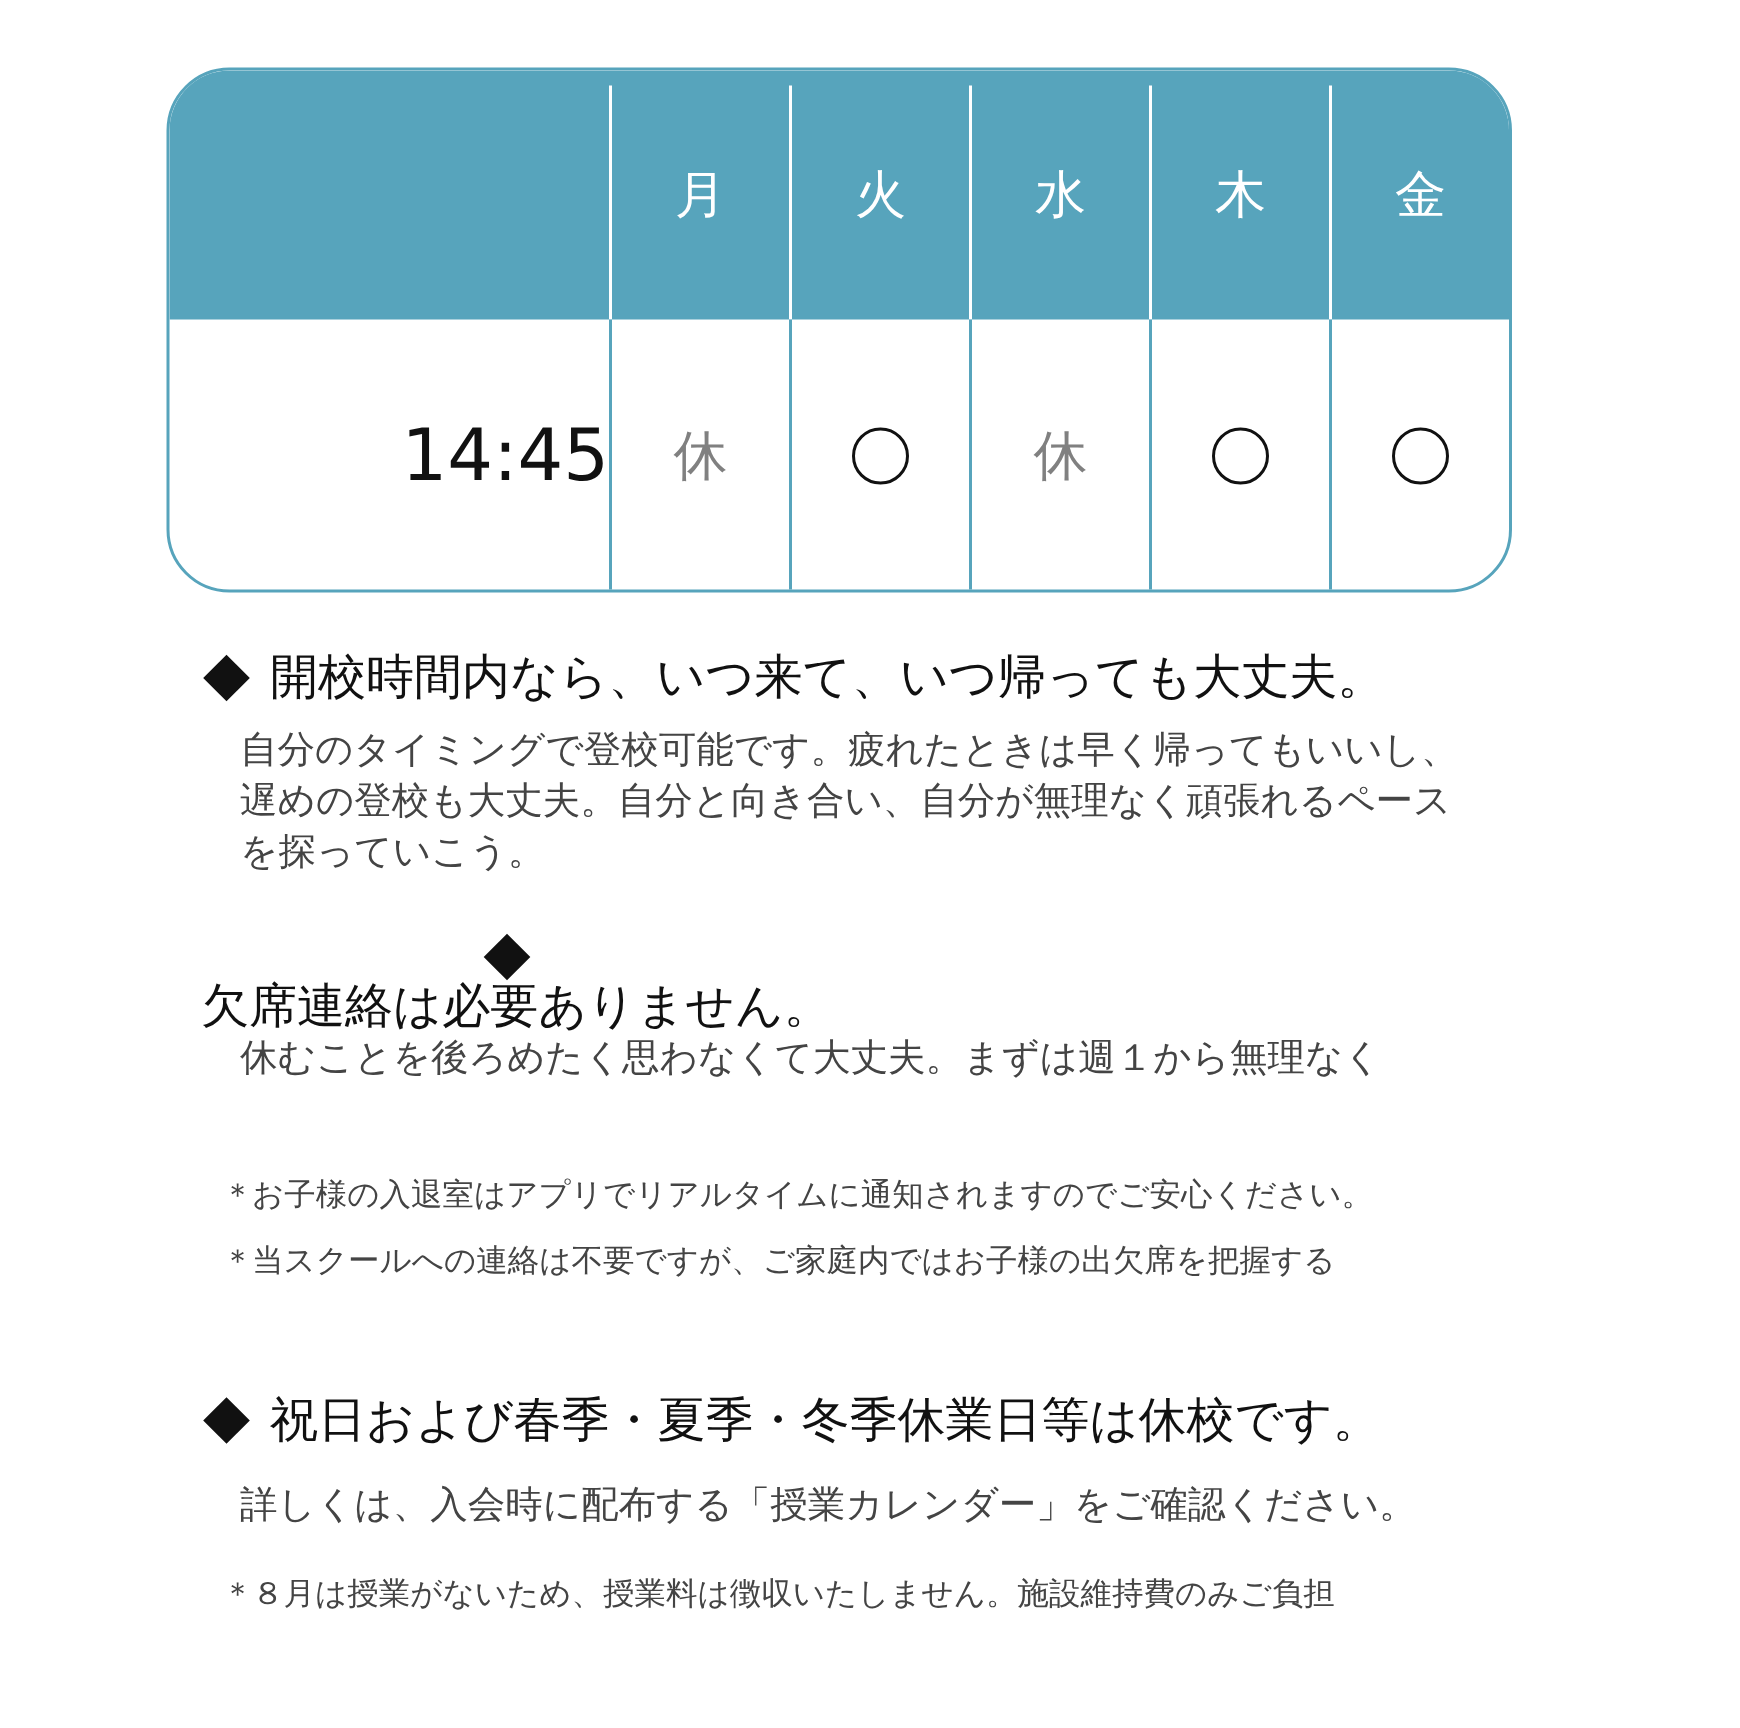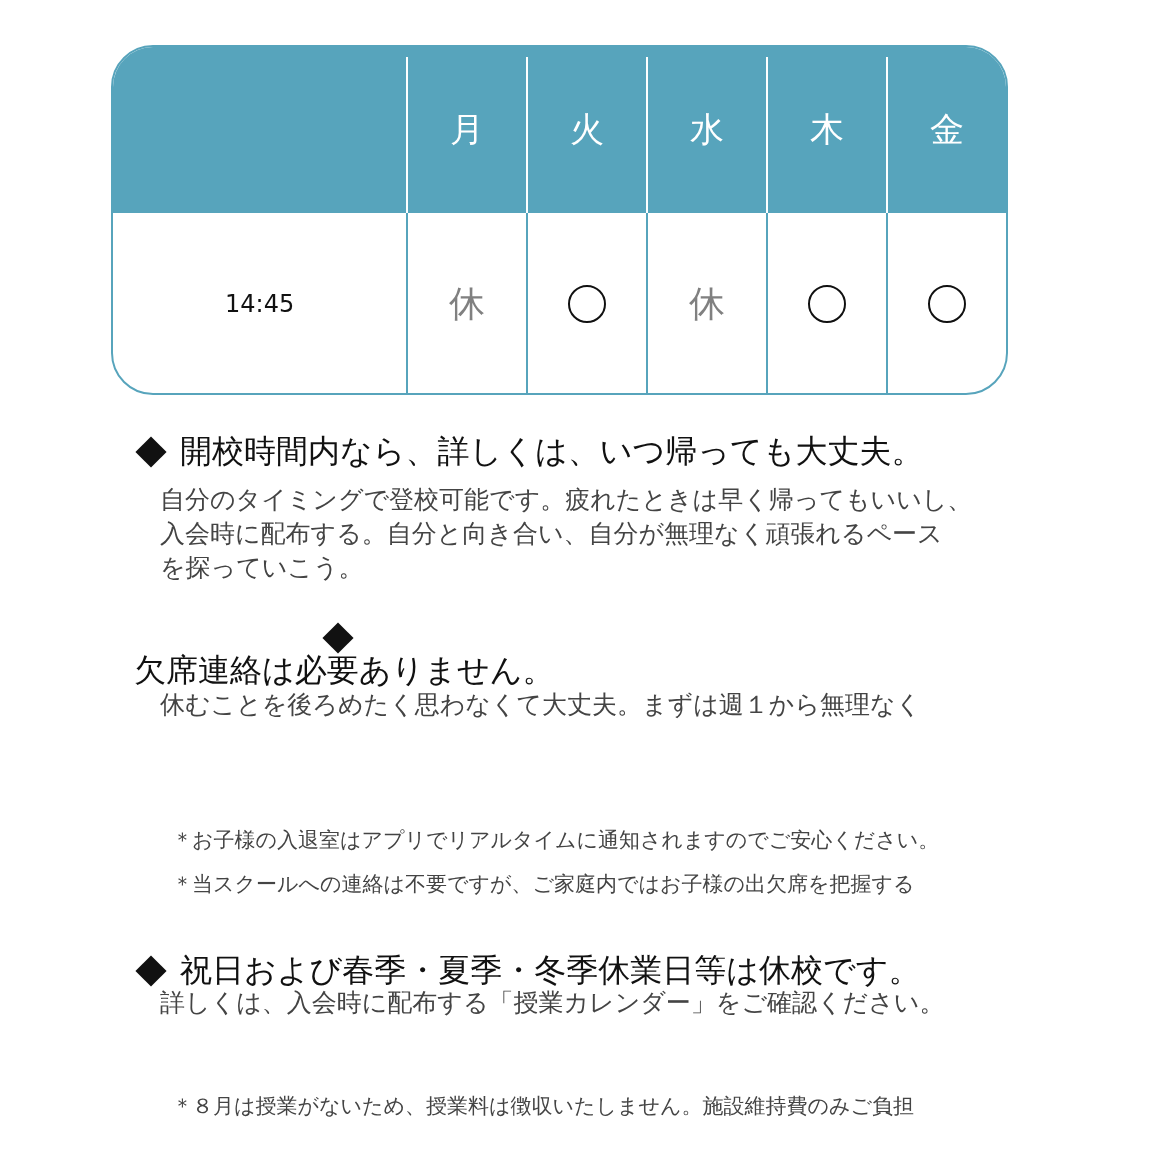--- a/index.html
+++ b/index.html
@@ -9,29 +9,29 @@
     border:2px solid #57a4bc; border-radius:42px; overflow:hidden; box-sizing:border-box; background:#fff; }
   .row { display:flex; }
   .head { height:166px; background:#57a4bc; }
   .body-row { height:182px; }
   .cell { box-sizing:border-box; display:flex; align-items:center; justify-content:center; }
   .c0 { width:293px; }
   .cd { width:120px; }
   .head .cell.cd { border-left:2px solid #ffffff; margin-top:10px; height:156px; align-items:center; padding-bottom:10px; }
   .head .cell .day { color:#fff; font-size:34px; }
   .body-row .cell.cd { border-left:2px solid #57a4bc; }
-  .time { flex-direction:column; align-items:flex-start; justify-content:center; padding-left:112px; font-size:24px; color:#111; line-height:70px; }
+  .time { flex-direction:column; align-items:flex-end; justify-content:center; padding-left:112px; font-size:48px; color:#111; line-height:70px; }
   .time .t2 { padding-left:22px; }
   .closed { font-size:36px; color:#808080; }
   .open { width:34px; height:34px; border:2.5px solid #111; border-radius:50%; }
   .section { position:absolute; left:134px; }
   .heading { font-size:32px; color:#111; display:flex; align-items:center; }
   .diamond { width:22px; height:22px; background:#111; transform:rotate(45deg); margin:0 18px 0 6px; }
   .para { position:absolute; left:160px; font-size:25px; color:#444; line-height:34px; }
-  .note { position:absolute; left:172px; font-size:21px; color:#444; line-height:28px;margin-top:44px; }
+  .note { position:absolute; left:148px; font-size:21px; color:#444; line-height:28px; }
   .note .star { display:inline-block; width:20px; }
   .note .indent { padding-left:20px; }
 </style>
 </head>
 <body>
 
 <div class="table-wrap">
   <div class="row head">
     <div class="cell c0"></div>
     <div class="cell cd">
@@ -67,43 +67,43 @@
         <span class="open"></span>
       </div>
     <div class="cell cd">
         <span class="open"></span>
       </div>
   </div>
 </div>
 
 <div class="section heading" style="top:430px;">
   <span class="diamond"></span>
-  <span>開校時間内なら、詳しくは、いつ帰っても大丈夫。</span>
+  <span>開校時間内なら、いつ来て、いつ帰っても大丈夫。</span>
 </div>
 <div class="para" style="top:483px;">
   <div>自分のタイミングで登校可能です。疲れたときは早く帰ってもいいし、</div>
-  <div>入会時に配布する。自分と向き合い、自分が無理なく頑張れるペース</div>
+  <div>遅めの登校も大丈夫。自分と向き合い、自分が無理なく頑張れるペース</div>
   <div>を探っていこう。</div>
 </div>
 
 <div class="section heading" style="top:627px;flex-direction:column;">
   <span class="diamond"></span>
   <span>欠席連絡は必要ありません。</span>
 </div>
 <div class="para" style="top:688px;">
   <div>休むことを後ろめたく思わなくて大丈夫。まずは週１から無理なく</div>
 </div>
 <div class="note" style="top:782px;">
   <div><span class="star">＊</span><span>お子様の入退室はアプリでリアルタイムに通知されますのでご安心ください。</span></div>
 </div>
 <div class="note" style="top:826px;">
   <div><span class="star">＊</span><span>当スクールへの連絡は不要ですが、ご家庭内ではお子様の出欠席を把握する</span></div>
 </div>
 
-<div class="section heading" style="top:925px;margin-top:24px;">
+<div class="section heading" style="top:925px;">
   <span class="diamond"></span>
   <span>祝日および春季・夏季・冬季休業日等は休校です。</span>
 </div>
 <div class="para" style="top:986px;">
   <div>詳しくは、入会時に配布する「授業カレンダー」をご確認ください。</div>
 </div>
 <div class="note" style="top:1048px;">
   <div><span class="star">＊</span><span>８月は授業がないため、授業料は徴収いたしません。施設維持費のみご負担</span></div>
 </div>
 

